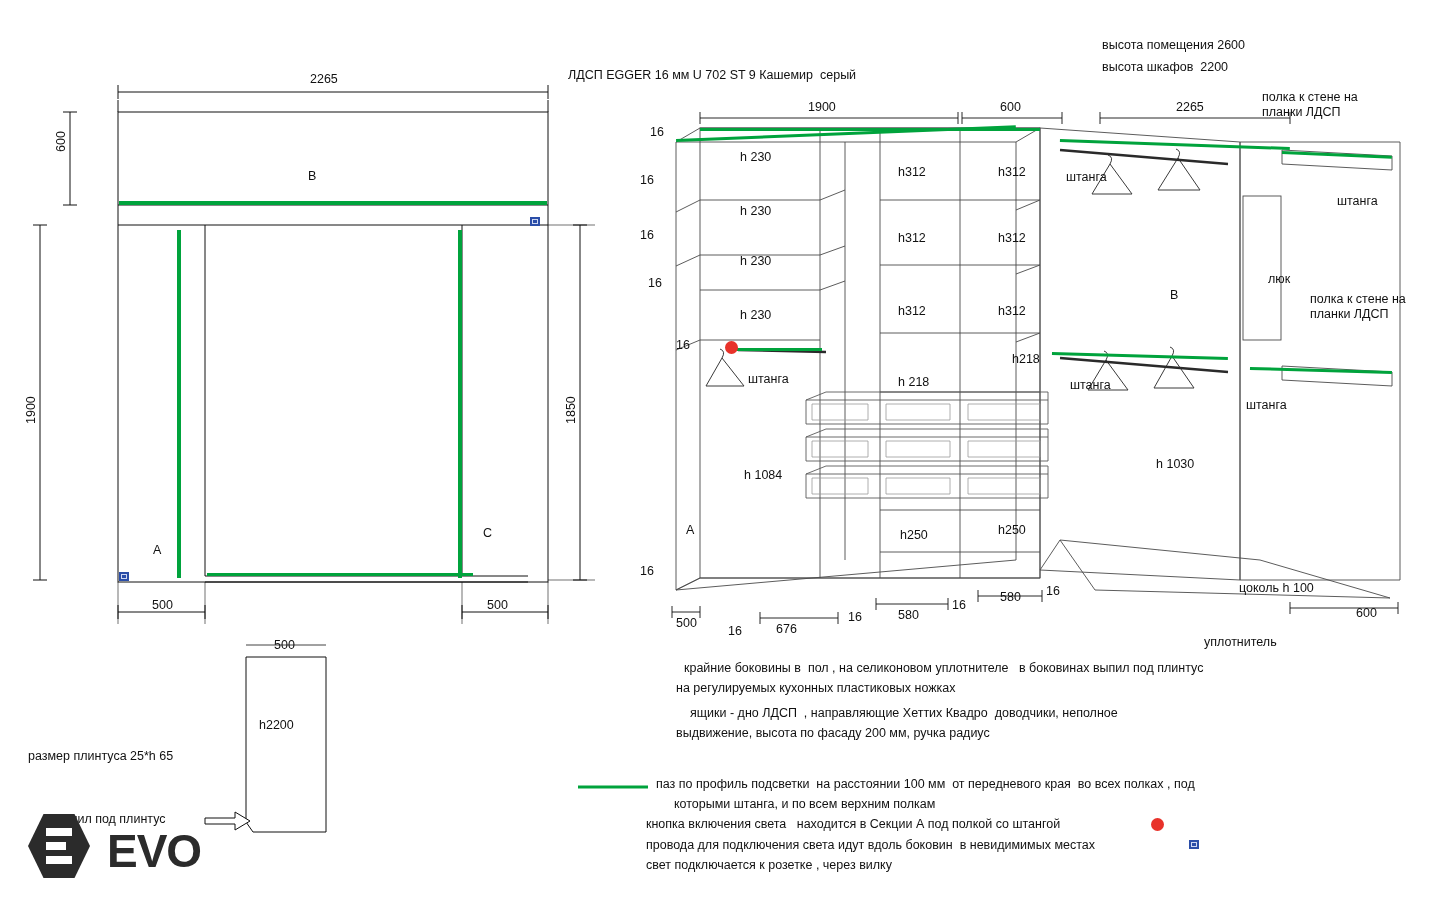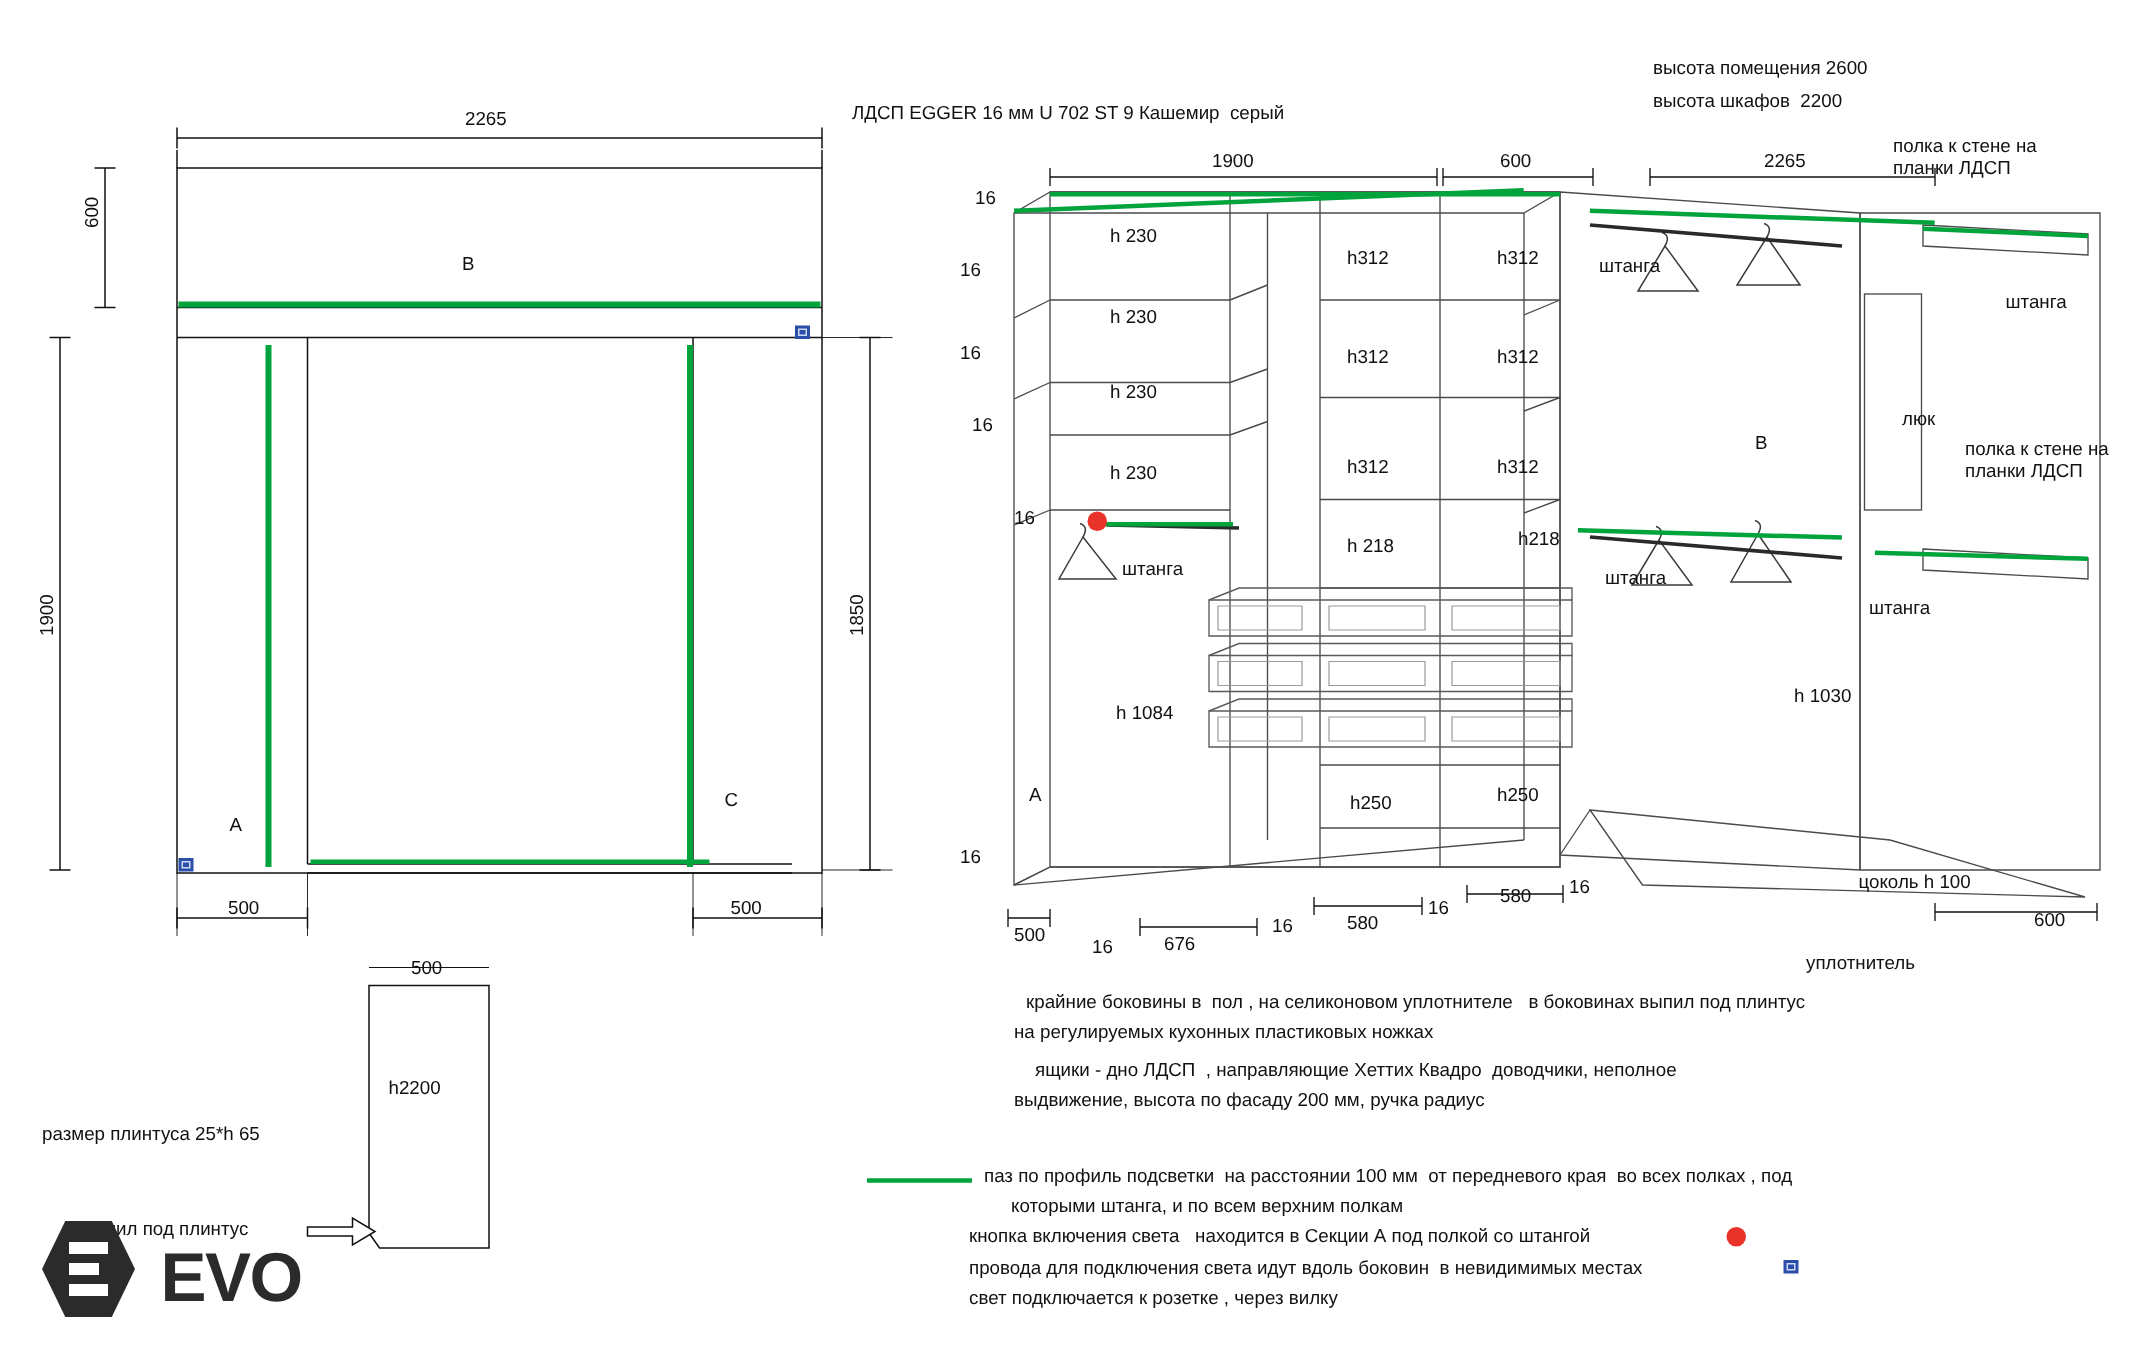--- a/index.html
+++ b/index.html
@@ -279,31 +279,31 @@
   <div class="dim" style="left:640px;top:564px;">16</div>
 
   <div class="txt" style="left:740px;top:150px;">h 230</div>
   <div class="txt" style="left:740px;top:204px;">h 230</div>
   <div class="txt" style="left:740px;top:254px;">h 230</div>
   <div class="txt" style="left:740px;top:308px;">h 230</div>
 
   <div class="txt" style="left:898px;top:165px;">h312</div>
   <div class="txt" style="left:898px;top:231px;">h312</div>
   <div class="txt" style="left:898px;top:304px;">h312</div>
-  <div class="txt" style="left:898px;top:357px;text-align:right;">h 218</div>
+  <div class="txt" style="left:898px;top:375px;text-align:right;">h 218</div>
 
   <div class="txt" style="left:998px;top:165px;">h312</div>
   <div class="txt" style="left:998px;top:231px;">h312</div>
   <div class="txt" style="left:998px;top:304px;">h312</div>
   <div class="txt" style="left:996px;top:352px;margin-left:16px;">h218</div>
 
   <div class="txt" style="left:744px;top:468px;">h 1084</div>
   <div class="txt" style="left:900px;top:528px;">h250</div>
   <div class="txt" style="left:998px;top:523px;">h250</div>
-  <div class="txt" style="left:1156px;top:457px;margin-left:40px;">h 1030</div>
+  <div class="txt" style="left:1156px;top:457px;">h 1030</div>
 
   <div class="txt" style="left:686px;top:523px;">A</div>
   <div class="txt" style="left:1170px;top:288px;">B</div>
 
   <div class="txt" style="left:748px;top:372px;">штанга</div>
   <div class="txt" style="left:1066px;top:170px;">штанга</div>
   <div class="txt" style="left:1337px;top:194px;">штанга</div>
   <div class="txt" style="left:1070px;top:378px;">штанга</div>
   <div class="txt" style="left:1246px;top:398px;">штанга</div>
 

